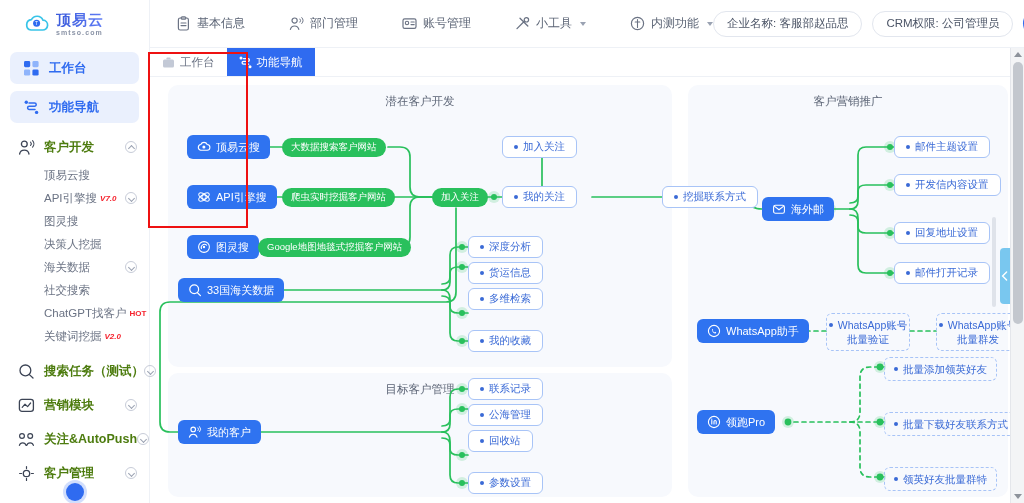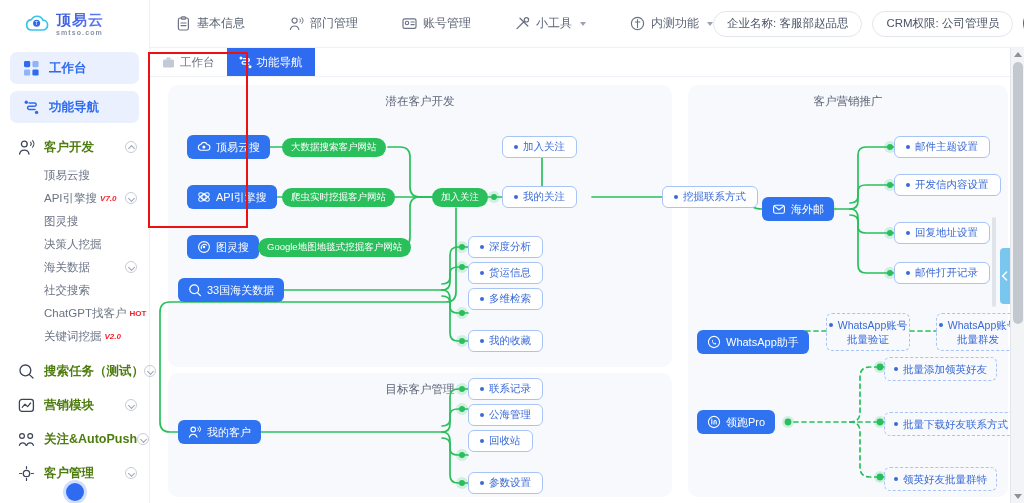--- a/index.html
+++ b/index.html
@@ -600,21 +600,21 @@
     </div>
     <div class="onode" style="left:744px; top:145px;">
       <span class="dot"></span>
       <span>回复地址设置</span>
     </div>
     <div class="onode" style="left:744px; top:185px;">
       <span class="dot"></span>
       <span>邮件打开记录</span>
     </div>
 
-    <div class="bnode" style="left:547px; top:253px;">
+    <div class="bnode" style="left:547px; top:242px;">
       <span class="nic">
         <svg width="14" height="14" viewBox="0 0 14 14">
           <circle cx="7" cy="7" r="5.6" fill="none" stroke="#fff" stroke-width="1.1"></circle>
           <path d="M5 5.2 c0 2.6 1.4 4 3.6 4.4 l0.7 -1 -1.2 -0.8 -0.7 0.6 c-0.9 -0.5 -1.4 -1 -1.8 -1.9 l0.6 -0.6 -0.8 -1.2 z" fill="#fff"></path>
         </svg>
       </span>
       <span>WhatsApp助手</span>
     </div>
     <div class="onode dashed" style="left:676px; top:236px; width:84px; align-items:center;">
       <span class="ln">

